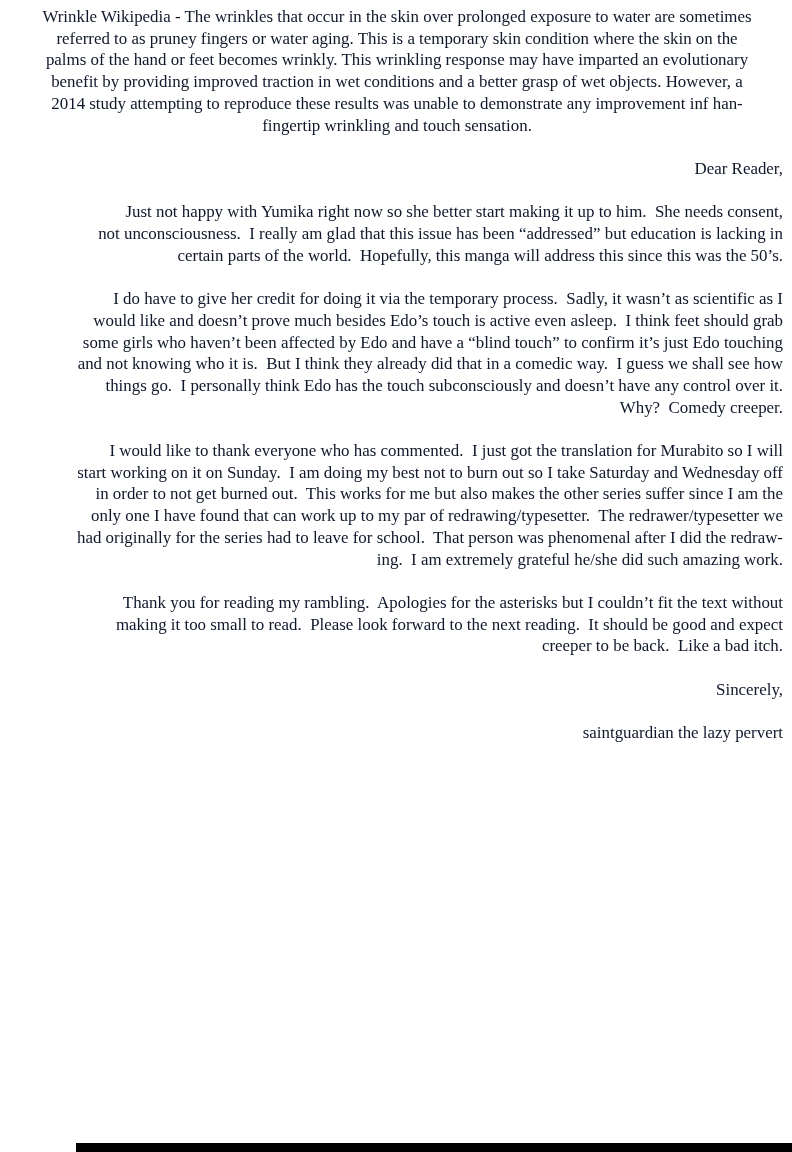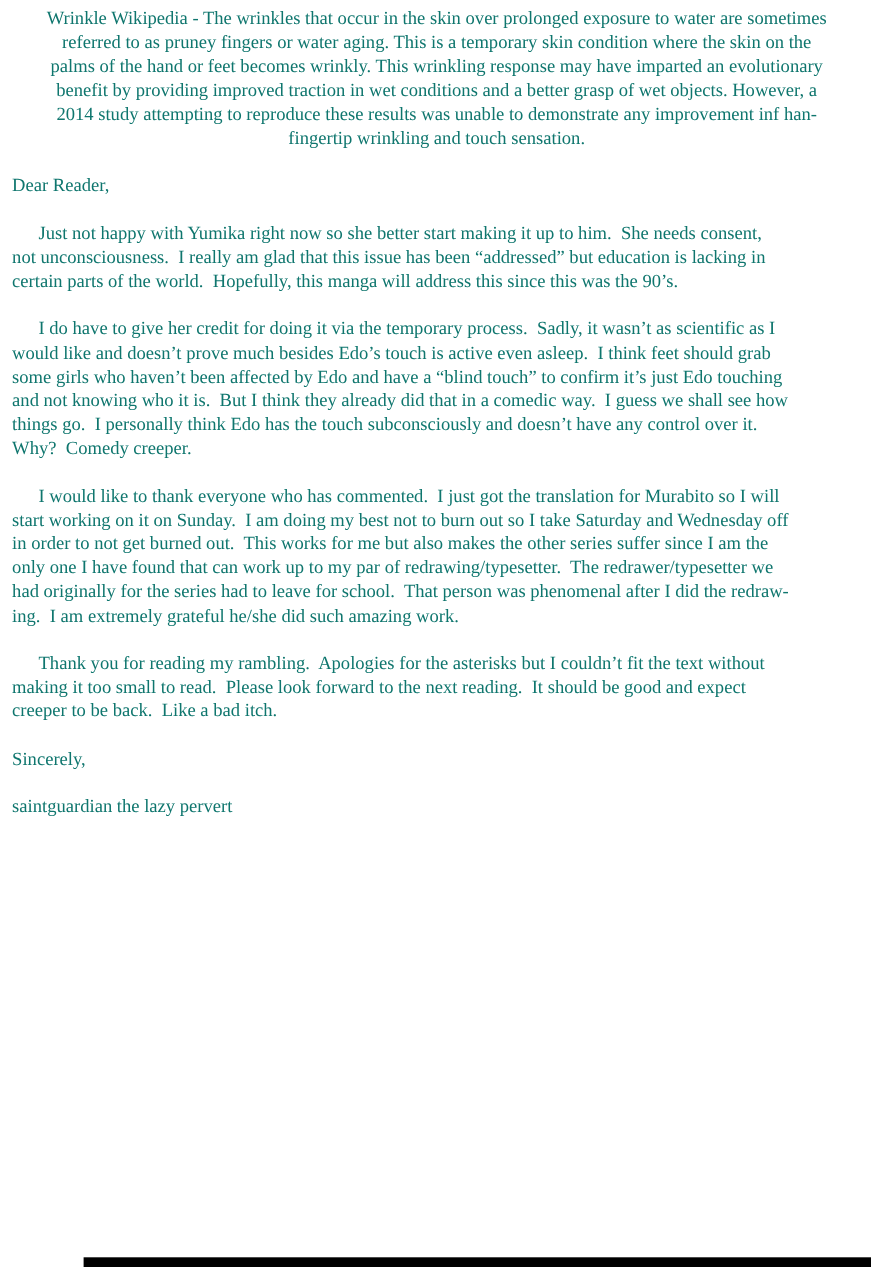--- a/index.html
+++ b/index.html
@@ -19,20 +19,21 @@
     color: #1a1a1a;
   }
   .content {
     position: absolute;
     top: 6px;
     left: 11px;
     width: 772px;
   }
   .para {
     margin: 0;
+    text-align: right;
   }
   .para + .para,
   .block-gap {
     margin-top: 21.7px;
   }
   .line {
     white-space: pre;
   }
   .center {
     text-align: center;
@@ -45,39 +46,39 @@
     left: 76px;
     top: 1143px;
     width: 716px;
     height: 9px;
     background: #000000;
   }
 </style>
 </head>
 <body>
 
-<div class="page" style="background: rgb(255, 255, 255); color: #0f766e;">
+<div class="page" style="background: rgb(255, 255, 255); color: #0f172a;">
   <div class="content">
 
     <div class="para center">
         <div class="line">Wrinkle Wikipedia - The wrinkles that occur in the skin over prolonged exposure to water are sometimes</div>
         <div class="line">referred to as pruney fingers or water aging. This is a temporary skin condition where the skin on the</div>
         <div class="line">palms of the hand or feet becomes wrinkly. This wrinkling response may have imparted an evolutionary</div>
         <div class="line">benefit by providing improved traction in wet conditions and a better grasp of wet objects. However, a</div>
         <div class="line">2014 study attempting to reproduce these results was unable to demonstrate any improvement inf han-</div>
         <div class="line">fingertip wrinkling and touch sensation.</div>
       </div>
 
     <div class="para block-gap">Dear Reader,</div>
 
     <div id="body-paragraphs">
         <div class="para block-gap">
           <div class="line indent">Just not happy with Yumika right now so she better start making it up to him.  She needs consent,</div>
           <div class="line">not unconsciousness.  I really am glad that this issue has been “addressed” but education is lacking in</div>
-          <div class="line">certain parts of the world.  Hopefully, this manga will address this since this was the 90’s.</div>
+          <div class="line">certain parts of the world.  Hopefully, this manga will address this since this was the 50’s.</div>
         </div>
         <div class="para block-gap">
           <div class="line indent">I do have to give her credit for doing it via the temporary process.  Sadly, it wasn’t as scientific as I</div>
           <div class="line">would like and doesn’t prove much besides Edo’s touch is active even asleep.  I think feet should grab</div>
           <div class="line">some girls who haven’t been affected by Edo and have a “blind touch” to confirm it’s just Edo touching</div>
           <div class="line">and not knowing who it is.  But I think they already did that in a comedic way.  I guess we shall see how</div>
           <div class="line">things go.  I personally think Edo has the touch subconsciously and doesn’t have any control over it.</div>
           <div class="line">Why?  Comedy creeper.</div>
         </div>
         <div class="para block-gap">

